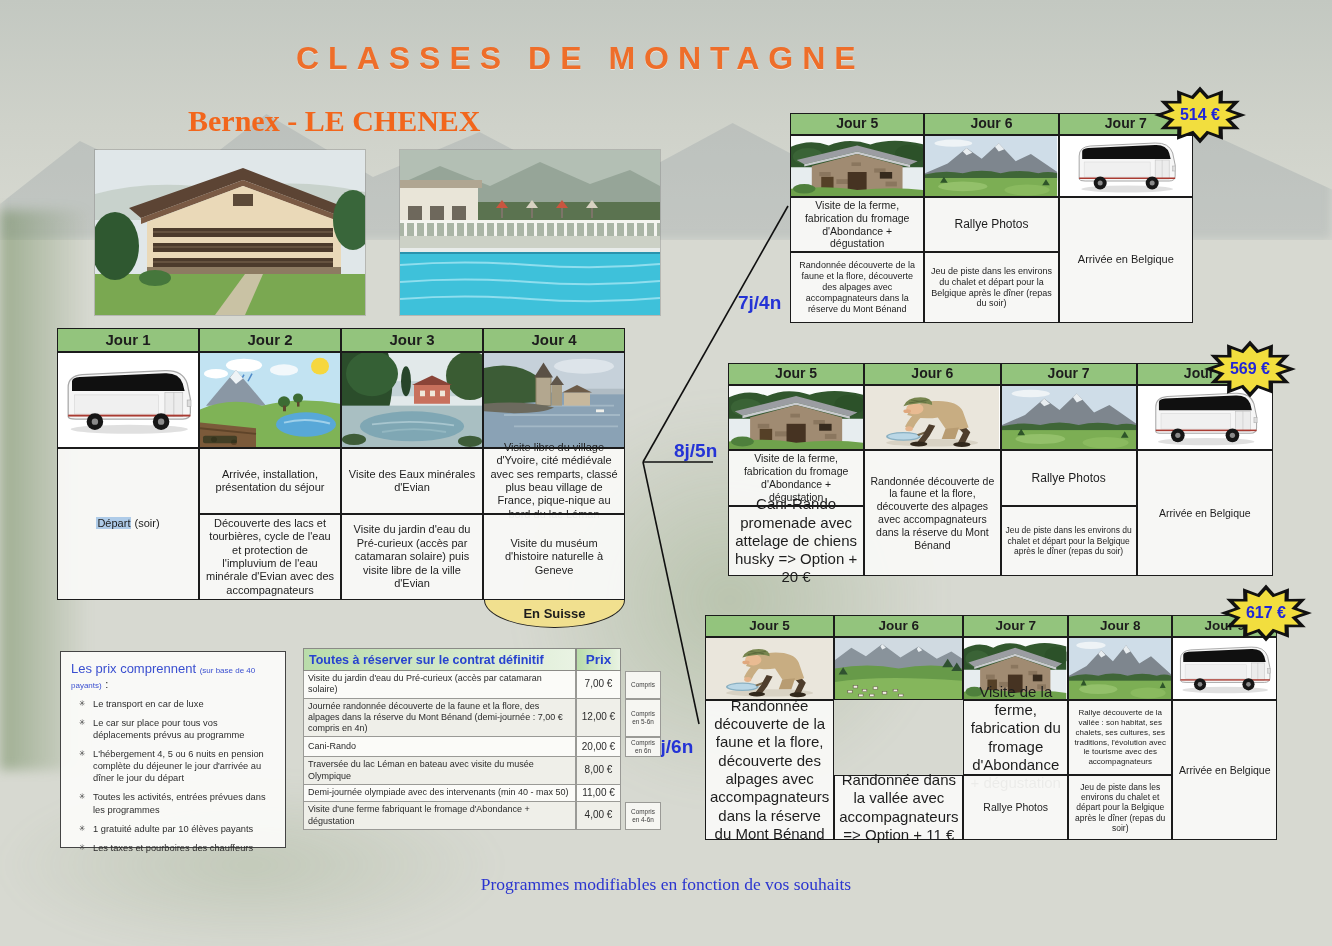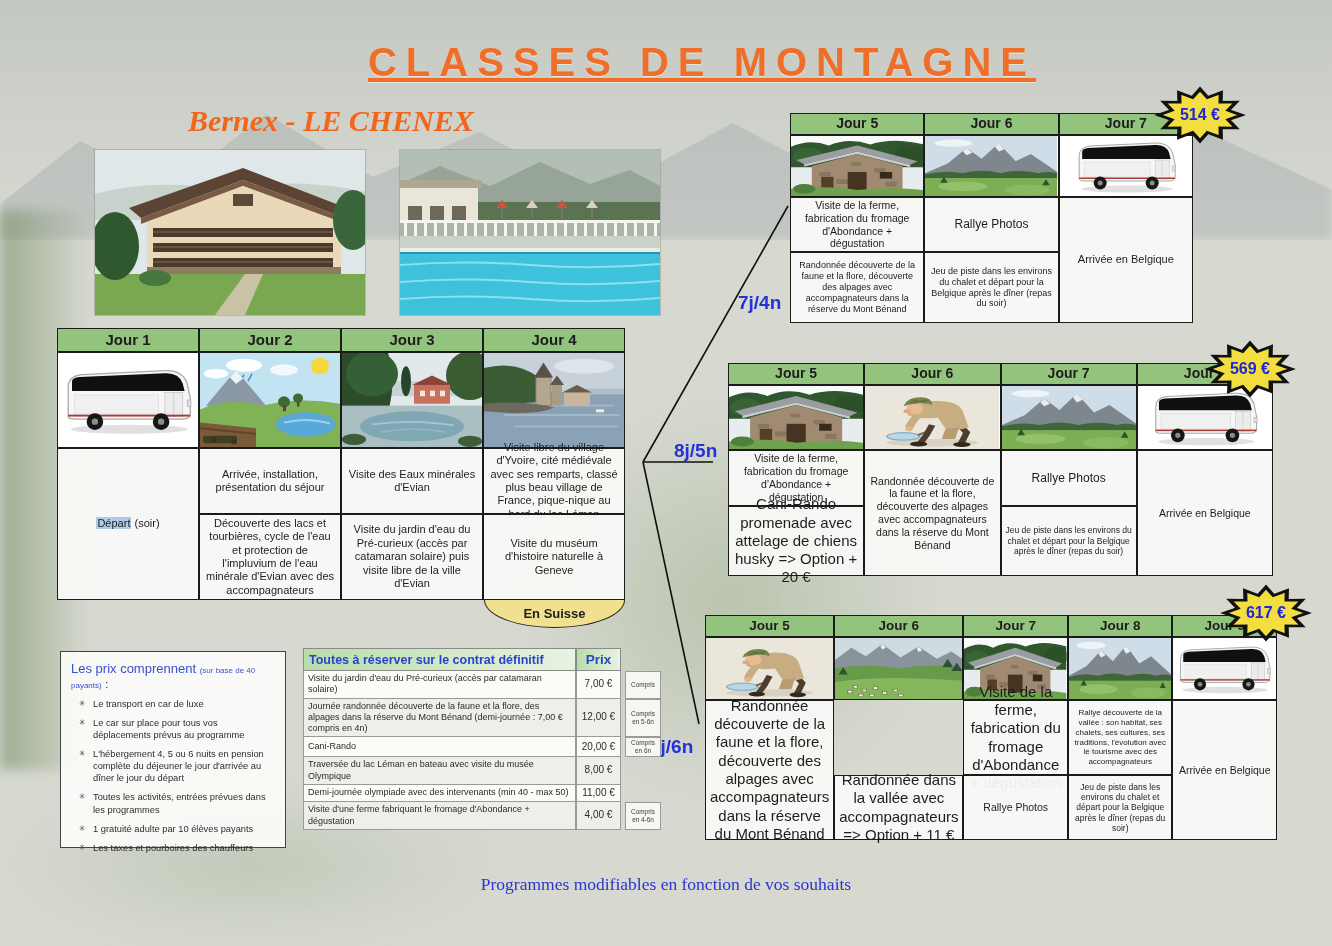--- a/index.html
+++ b/index.html
@@ -17,25 +17,25 @@
   #bg-peaks { left:0; top:60px; width:1332px; height:180px; opacity:.35; filter:blur(5px);
     background:#9aa3a6;
     clip-path:polygon(0 80%,6% 45%,13% 70%,20% 30%,28% 65%,36% 40%,45% 75%,55% 35%,63% 66%,72% 42%,81% 70%,90% 38%,100% 72%,100% 100%,0 100%); }
   #bg-green-left { left:0; top:210px; width:90px; height:560px; opacity:.55; filter:blur(6px);
     background:linear-gradient(90deg, rgba(101,130,80,.9), rgba(101,130,80,0)); }
   #bg-green-mid { left:520px; top:400px; width:420px; height:400px; filter:blur(14px);
     background:radial-gradient(closest-side, rgba(116,146,92,.30), rgba(116,146,92,0)); }
   #bg-green-bottom { left:0; top:780px; width:500px; height:170px; filter:blur(12px);
     background:radial-gradient(closest-side, rgba(120,145,100,.22), rgba(120,145,100,0)); }
 
-  #page-title { position:absolute; left:296px; top:40px; width:740px; text-align:right;
-    font-size:40px; font-weight:bold; letter-spacing:9px; color:#ee6e2a;
-    text-shadow:0 1px 0 rgba(255,255,255,.5);text-decoration:underline; }
+  #page-title { position:absolute; left:296px; top:40px; width:740px; text-align:left;
+    font-size:32px; font-weight:bold; letter-spacing:9px; color:#ee6e2a;
+    text-shadow:0 1px 0 rgba(255,255,255,.5); }
   #page-subtitle { position:absolute; left:188px; top:104px;
-    font-family:"Liberation Serif", serif; font-size:30px; font-weight:bold; color:#f2661c;font-style:italic; }
+    font-family:"Liberation Serif", serif; font-size:30px; font-weight:bold; color:#f2661c; }
 
   .photo { position:absolute; overflow:hidden; box-shadow:0 0 0 1px rgba(120,120,120,.35); }
   #photo-hotel { left:95px; top:150px; width:270px; height:165px; }
   #photo-pool  { left:400px; top:150px; width:260px; height:165px; }
   .photo svg, .img-cell svg { width:100%; height:100%; display:block; }
 
   
   .tbl { position:absolute; display:grid; }
   .cell { border:1px solid #1b1b1b; background:rgba(249,249,246,.94);
     display:flex; align-items:center; justify-content:center; text-align:center;

